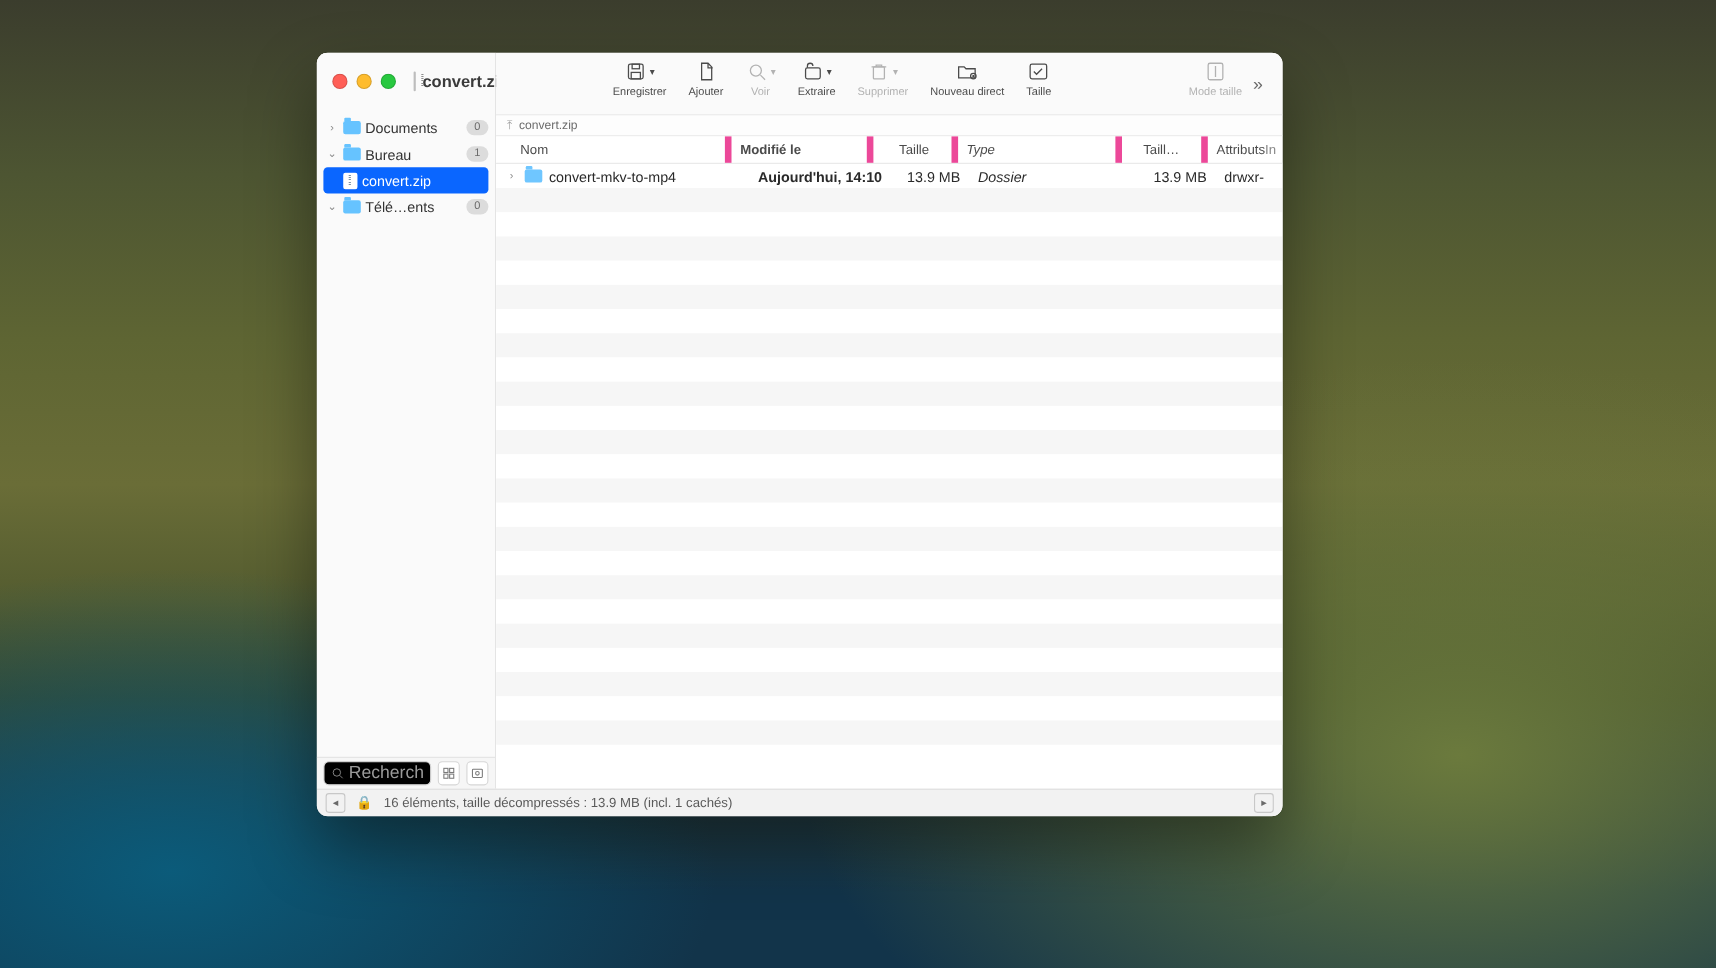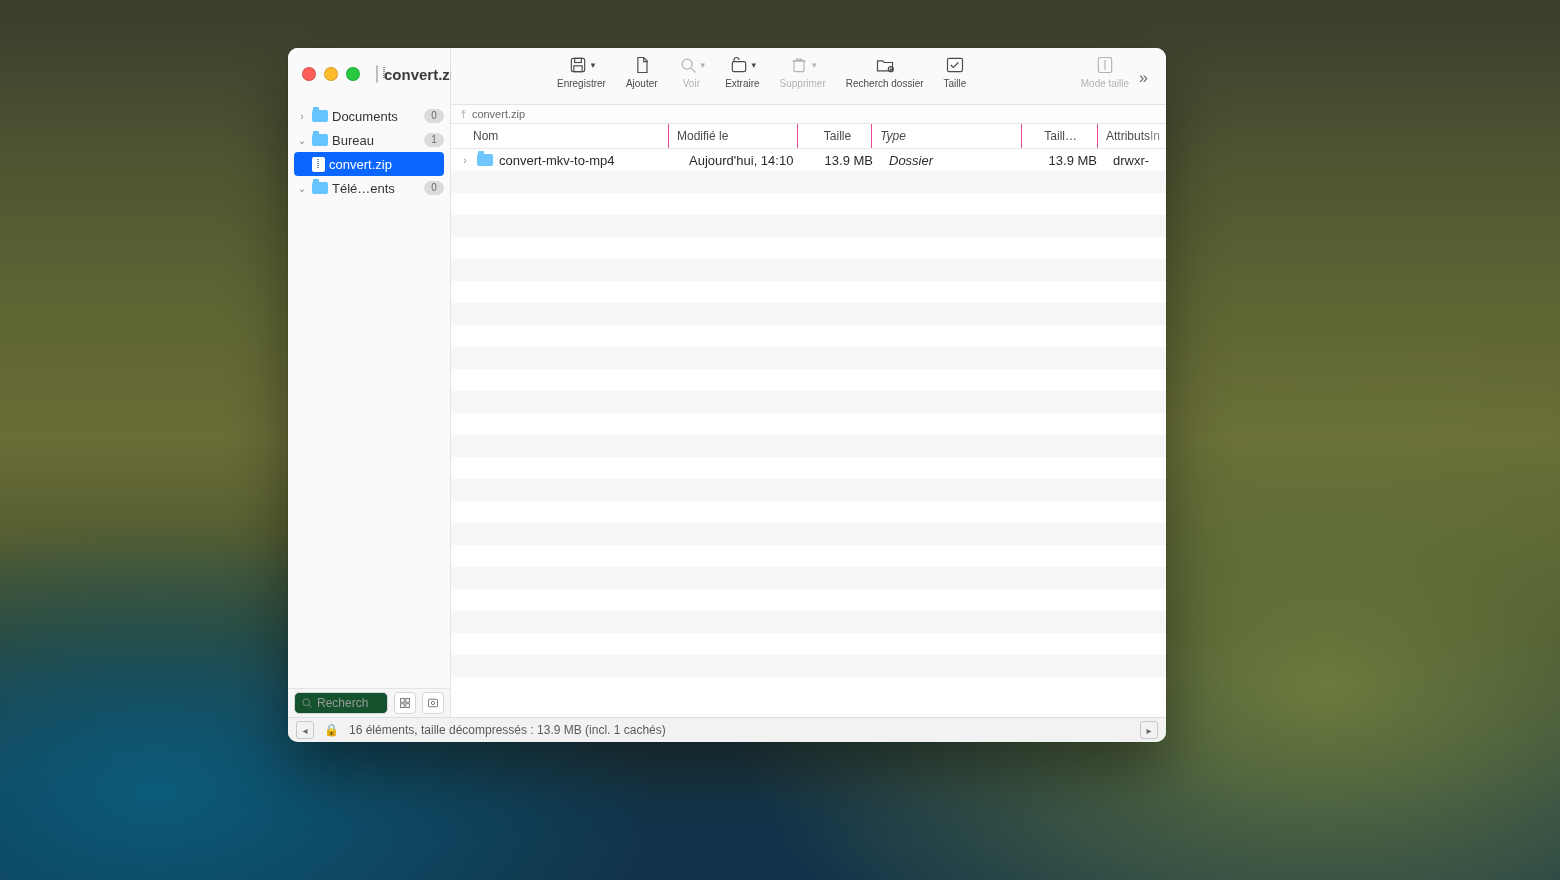--- a/index.html
+++ b/index.html
@@ -124,43 +124,43 @@
   .zip-icon-sm::before{content:"";position:absolute;inset:0;background:#fff;border:1px solid #8fa9c7;border-radius:2px;}
   .zip-icon-sm::after{content:"";position:absolute;left:5px;top:2px;width:2px;height:10px;background:repeating-linear-gradient(#7a8fa3 0 1px, transparent 1px 2px);}
 
   
   .sidebar-bottom {
     height:28px; border-top:1px solid #e4e4e4; display:flex; align-items:center; gap:6px; padding:0 6px;
     background:#f6f6f6;
   }
   .search {
     flex:1; display:flex; align-items:center; gap:4px;
-    background:#14532d; border:1px solid #d6d6d6; border-radius:5px; height:20px; padding:0 6px;
-    color:#9a9a9a; font-size:12px;
+    background:#000000; border:1px solid #d6d6d6; border-radius:5px; height:20px; padding:0 6px;
+    color:#9a9a9a; font-size:16px;
   }
   .mini-btn { width:20px; height:20px; display:flex; align-items:center; justify-content:center; color:#7a7a7a; border:1px solid #d6d6d6; border-radius:4px; background:#fff; }
   .mini-btn svg{stroke:currentColor;fill:none;stroke-width:1.3;}
 
   
   .crumbbar {
     height:18px; border-bottom:1px solid #e6e6e6; display:flex; align-items:center;
     font-size:11px; color:#6b6b6b; padding-left:10px; gap:6px; background:#fdfdfd;
   }
   
   .headerrow {
     height:24px; border-bottom:1px solid #e6e6e6; display:flex; align-items:stretch;
     font-size:12px; color:#4b4b4b; background:#fff;
   }
   .hcell {
-    display:flex; align-items:center; padding-left:8px; border-right:1px solid #ec4899;
+    display:flex; align-items:center; padding-left:8px; border-right:6px solid #ec4899;
   }
   .hcell.right{ justify-content:flex-end; padding-right:20px; padding-left:0;}
   
   .c-name{ width:222px; }
-  .c-mod { width:128px; }
+  .c-mod { width:128px;font-weight:bold; }
   .c-size{ width:56px; }
   .c-type{ width:150px;font-style:italic; }
   .c-csize{ width:58px; }
   .c-attr{ flex:1; border-right:none; }
 
   
   .filelist { flex:1; overflow:auto; background:#fff; }
   .filerow {
     height:22px; display:flex; align-items:center;
   }
@@ -316,21 +316,21 @@
           </div>
 
           <div class="tb-item">
             <div class="tb-ico">
               <svg width="22" height="20" viewBox="0 0 24 24">
                   <path d="M3 7h6l2 2h10v10H3z"></path>
                   <circle cx="19" cy="17" r="3"></circle>
                   <path d="M19 15.8v2.4M17.8 17h2.4"></path>
                 </svg>
             </div>
-            <span class="tb-label">Recherch dossier</span>
+            <span class="tb-label">Nouveau direct</span>
           </div>
 
           <div class="tb-item">
             <div class="tb-ico">
               <svg width="20" height="20" viewBox="0 0 24 24">
                   <rect x="3" y="4" width="18" height="16" rx="2"></rect>
                   <path d="M7 12l3 3 6-6"></path>
                 </svg>
             </div>
             <span class="tb-label">Taille</span>

